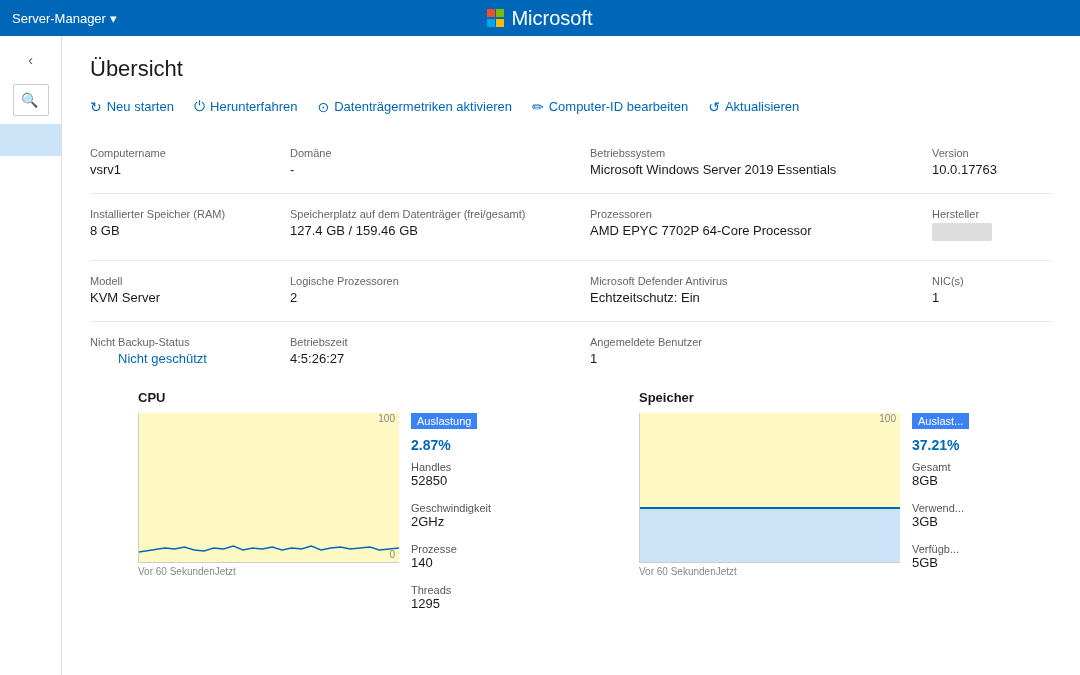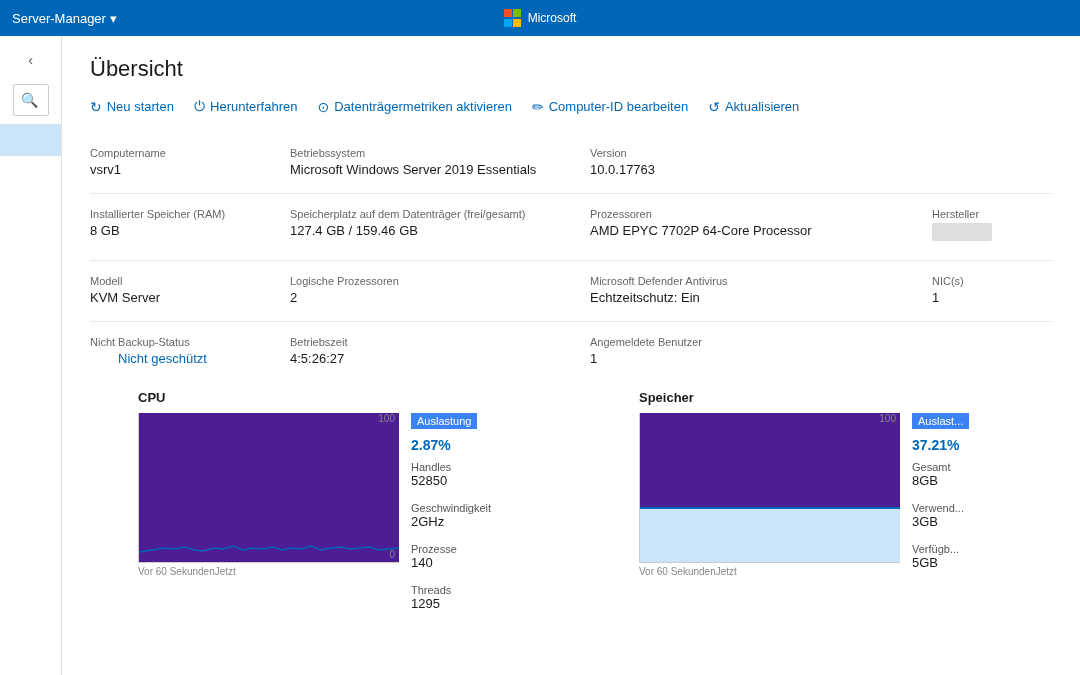--- a/index.html
+++ b/index.html
@@ -9,21 +9,21 @@
     .topbar {
       background: #0067b8;
       height: 36px;
       display: flex;
       align-items: center;
       justify-content: center;
       position: relative;
     }
     .topbar-title {
       color: white;
-      font-size: 12px;
+      font-size: 20px;
       font-weight: 400;
       display: flex;
       align-items: center;
       gap: 6px;
     }
     .topbar-left {
       position: absolute;
       left: 12px;
       color: white;
       font-size: 13px;
@@ -189,21 +189,21 @@
       flex: 1;
       position: relative;
     }
     .chart-canvas {
       width: 100%;
       height: 150px;
       border-bottom: 1px solid #ccc;
       border-left: 1px solid #ccc;
       position: relative;
       overflow: hidden;
-      background: #4c1d95;
+      background: #fef9c3;
     }
     .chart-y-max {
       position: absolute;
       top: 0;
       right: 4px;
       font-size: 10px;
       color: #888;
     }
     .chart-y-min {
       position: absolute;
@@ -318,20 +318,24 @@
         <span>Aktualisieren</span>
       </button>
     </div>
 
     <div class="info-grid">
       <div class="info-cell">
         <div class="info-label">Computername</div>
         <div class="info-value">vsrv1</div>
       </div>
       <div class="info-cell">
+        <div class="info-label">Domäne</div>
+        <div class="info-value">-</div>
+      </div>
+      <div class="info-cell">
         <div class="info-label">Betriebssystem</div>
         <div class="info-value">Microsoft Windows Server 2019 Essentials</div>
       </div>
       <div class="info-cell">
         <div class="info-label">Version</div>
         <div class="info-value">10.0.17763</div>
       </div>
     </div>
 
     <hr class="divider">

